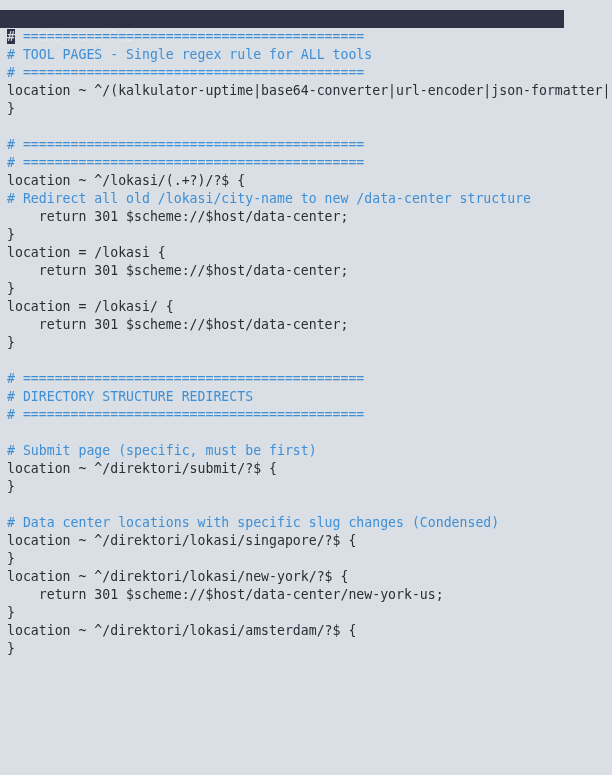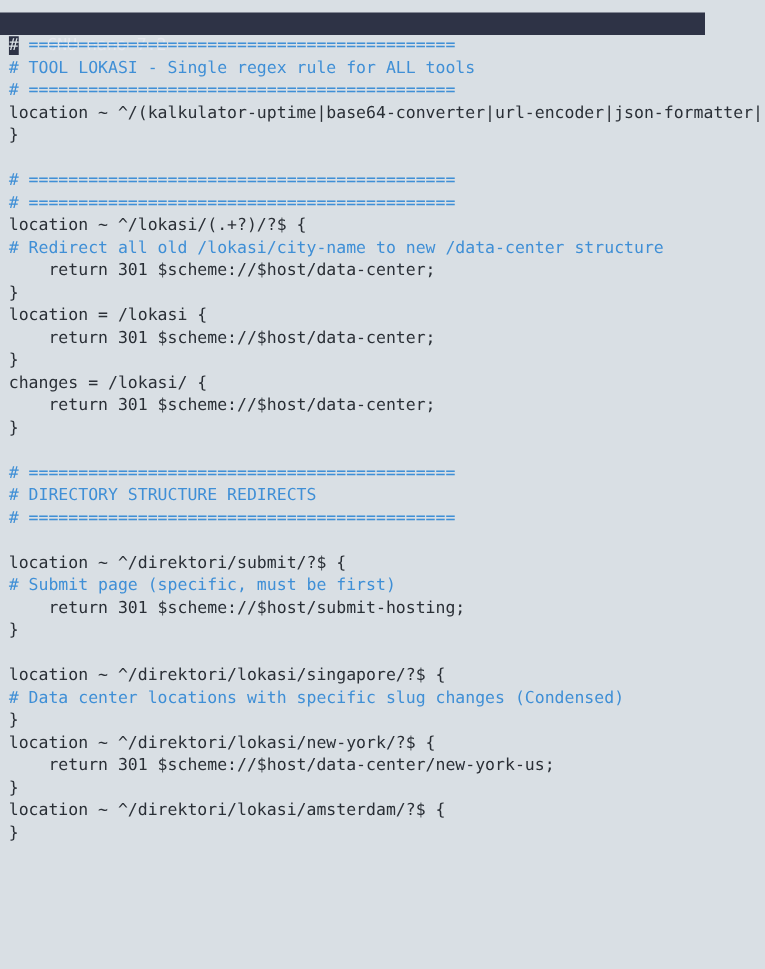--- a/index.html
+++ b/index.html
@@ -23,48 +23,47 @@
 </style>
 </head>
 <body>
 
 <div class="titlebar">
   <span>GNU nano 7.2</span>
 </div>
 
 <div class="editor" id="editor">
     <div class="line c"><span class="cursor">#</span> ===========================================</div>
-    <div class="line c"># TOOL LOKASI - Single regex rule for ALL tools</div>
+    <div class="line c"># TOOL PAGES - Single regex rule for ALL tools</div>
     <div class="line c"># ===========================================</div>
     <div class="line">location ~ ^/(kalkulator-uptime|base64-converter|url-encoder|json-formatter|</div>
     <div class="line">}</div>
     <div class="line"></div>
     <div class="line c"># ===========================================</div>
     <div class="line c"># ===========================================</div>
     <div class="line">location ~ ^/lokasi/(.+?)/?$ {</div>
     <div class="line c"># Redirect all old /lokasi/city-name to new /data-center structure</div>
     <div class="line">    return 301 $scheme://$host/data-center;</div>
     <div class="line">}</div>
     <div class="line">location = /lokasi {</div>
     <div class="line">    return 301 $scheme://$host/data-center;</div>
     <div class="line">}</div>
-    <div class="line">changes = /lokasi/ {</div>
+    <div class="line">location = /lokasi/ {</div>
     <div class="line">    return 301 $scheme://$host/data-center;</div>
     <div class="line">}</div>
     <div class="line"></div>
     <div class="line c"># ===========================================</div>
     <div class="line c"># DIRECTORY STRUCTURE REDIRECTS</div>
     <div class="line c"># ===========================================</div>
     <div class="line"></div>
+    <div class="line c"># Submit page (specific, must be first)</div>
     <div class="line">location ~ ^/direktori/submit/?$ {</div>
-    <div class="line c"># Submit page (specific, must be first)</div>
-    <div class="line">    return 301 $scheme://$host/submit-hosting;</div>
     <div class="line">}</div>
     <div class="line"></div>
+    <div class="line c"># Data center locations with specific slug changes (Condensed)</div>
     <div class="line">location ~ ^/direktori/lokasi/singapore/?$ {</div>
-    <div class="line c"># Data center locations with specific slug changes (Condensed)</div>
     <div class="line">}</div>
     <div class="line">location ~ ^/direktori/lokasi/new-york/?$ {</div>
     <div class="line">    return 301 $scheme://$host/data-center/new-york-us;</div>
     <div class="line">}</div>
     <div class="line">location ~ ^/direktori/lokasi/amsterdam/?$ {</div>
     <div class="line">}</div>
   </div>
 
 </body></html>

